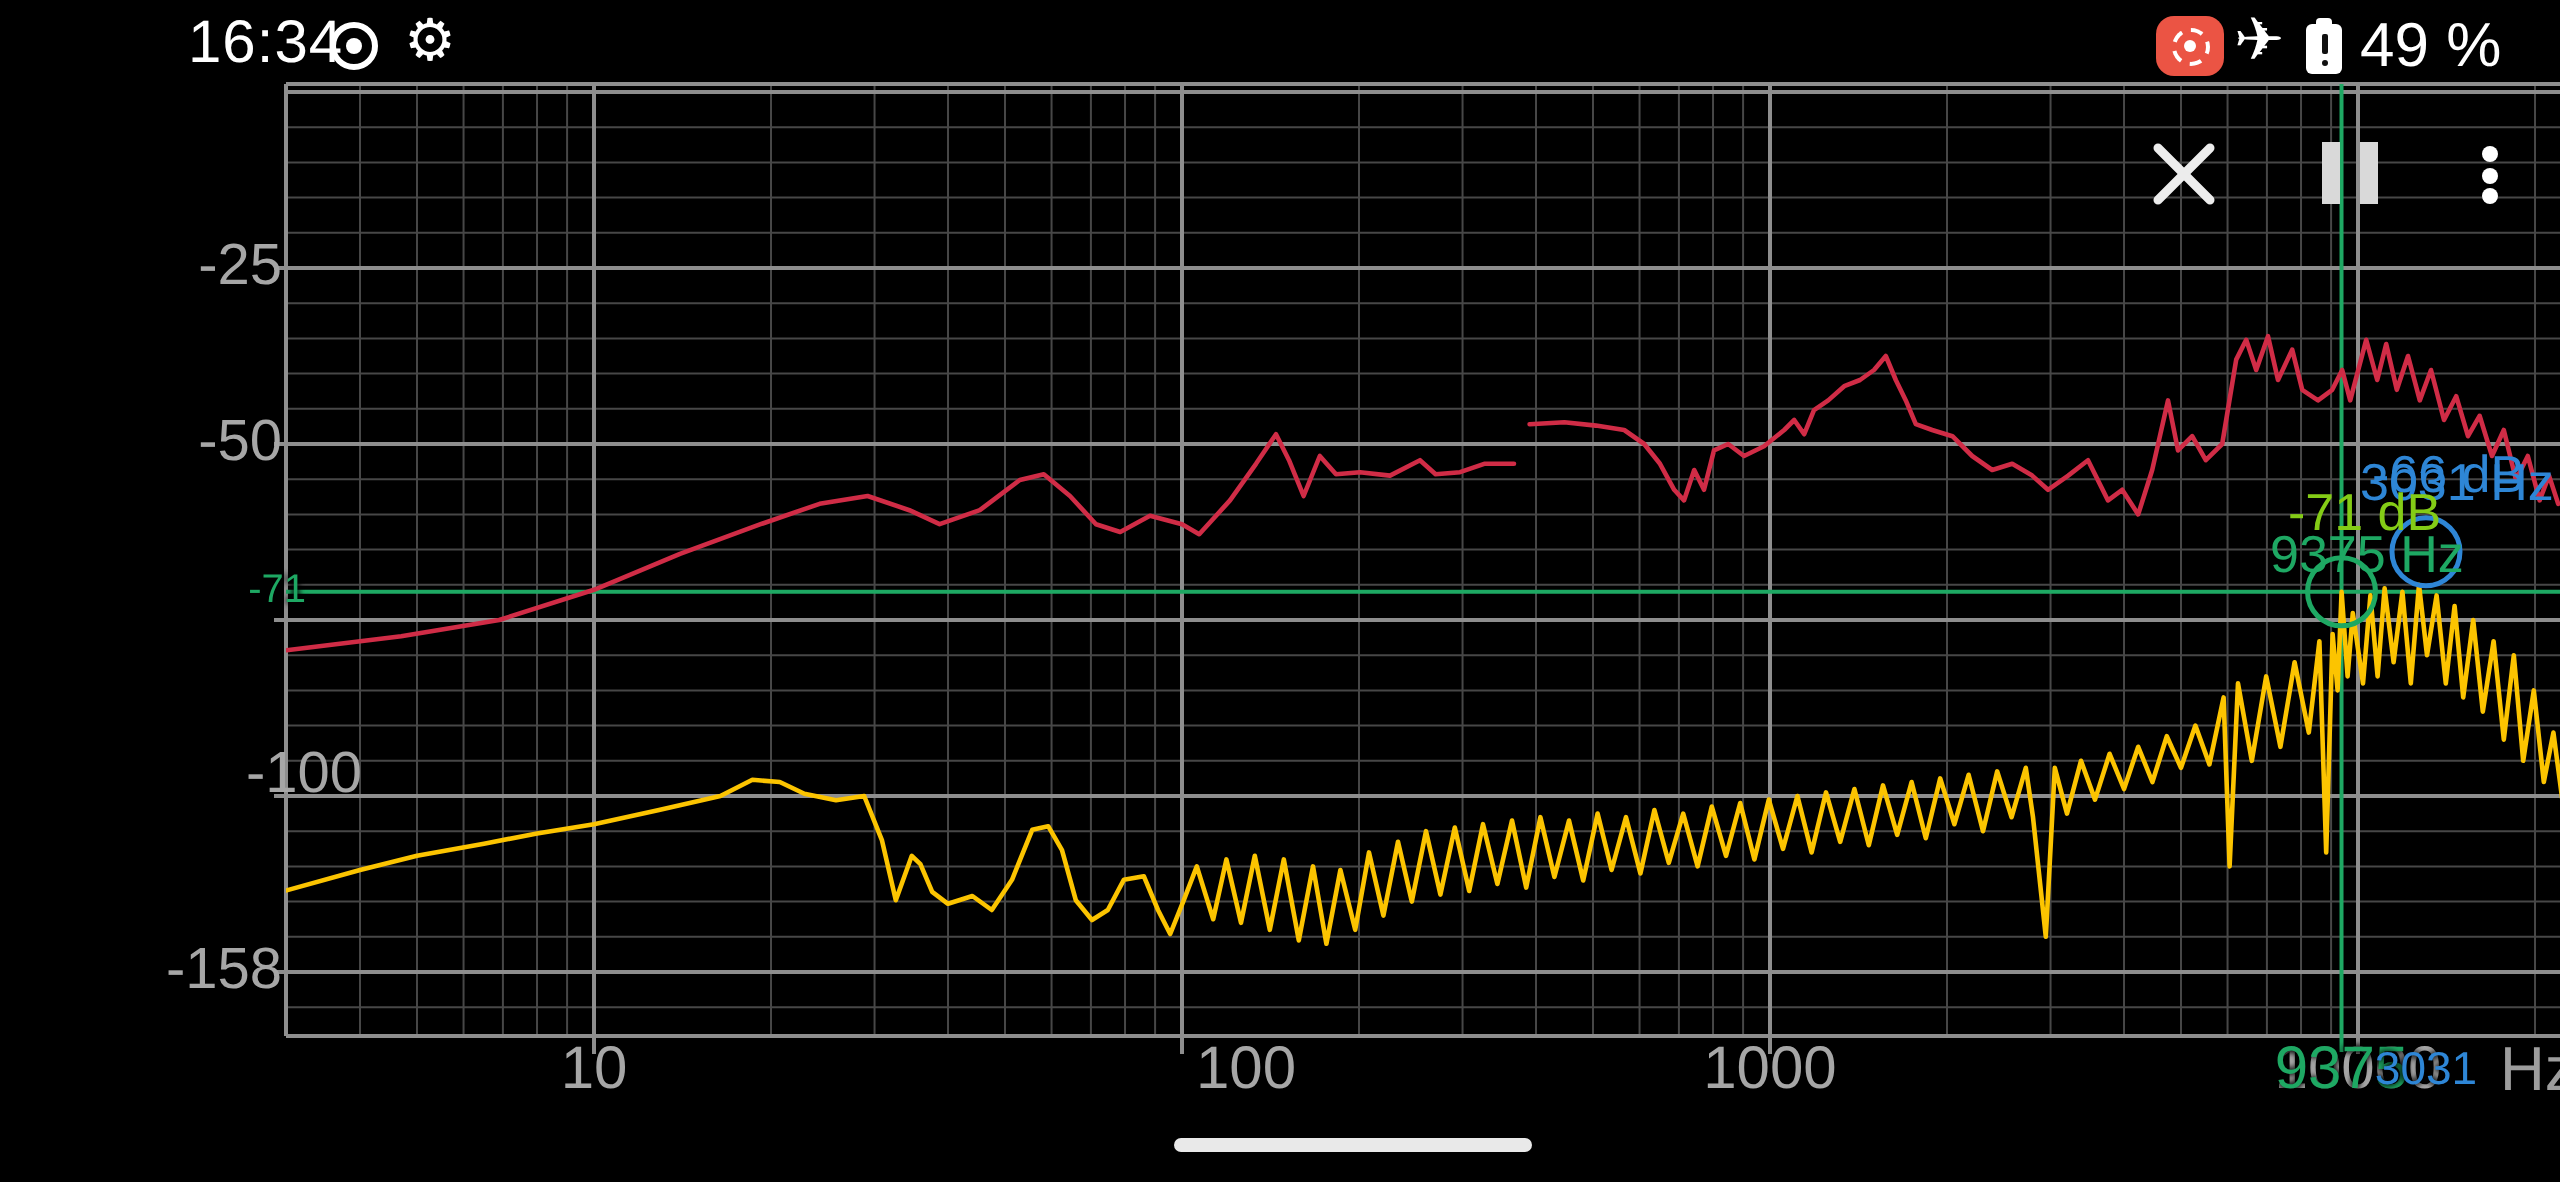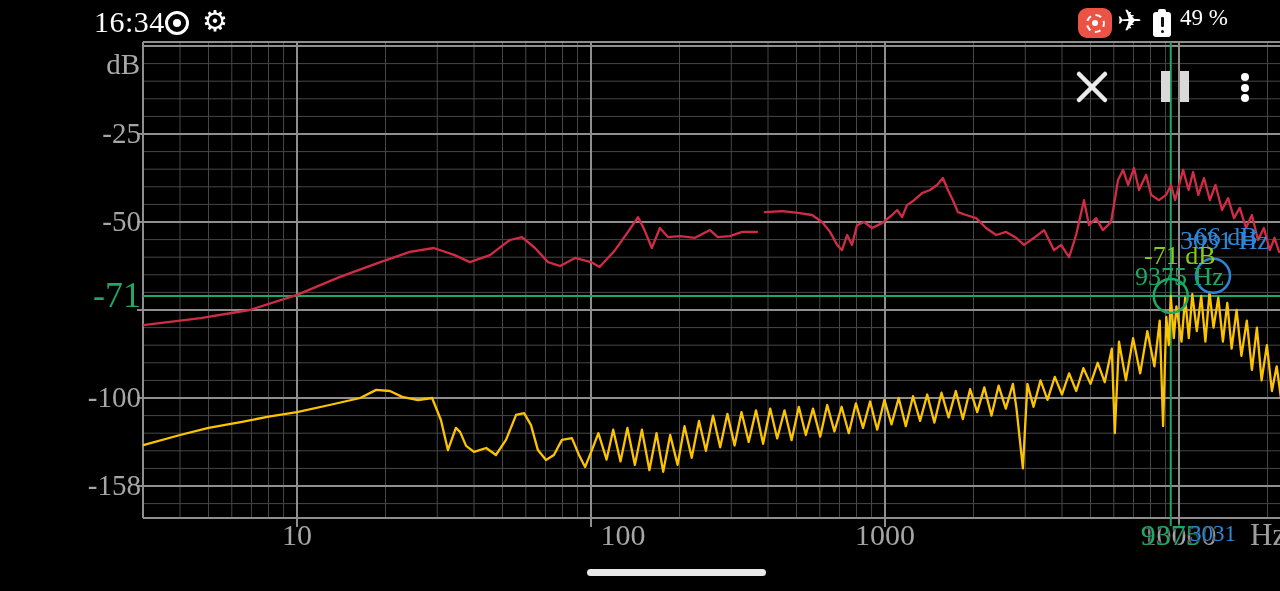--- a/index.html
+++ b/index.html
@@ -1,47 +1,47 @@
 <!DOCTYPE html>
 <html><head>
 <meta charset="utf-8">
 <style>
   html,body{margin:0;padding:0;background:#000;}
   .screen{
     position:relative;width:1280px;height:591px;background:#000;overflow:hidden;
-    font-family:Liberation Serif, serif;-webkit-font-smoothing:antialiased;
+    font-family:Liberation Sans, sans-serif;-webkit-font-smoothing:antialiased;
   }
   
   .statusbar{position:absolute;left:0;top:0;width:1280px;height:42px;z-index:30;}
   .sb-time{position:absolute;left:94px;top:5px;color:#fff;font-size:30px;font-weight:500;letter-spacing:.5px;}
   .sb-rec{position:absolute;left:165px;top:11px;width:24px;height:24px;border:3px solid #fff;border-radius:50%;box-sizing:border-box;}
   .sb-rec::after{content:"";position:absolute;left:50%;top:50%;width:8px;height:8px;margin:-4px 0 0 -4px;border-radius:50%;background:#fff;}
   .sb-gear{position:absolute;left:202px;top:4px;color:#fff;font-size:29px;line-height:34px;}
   .sb-badge{position:absolute;left:1078px;top:8px;width:34px;height:30px;border-radius:9px;background:#eb5444;}
   .sb-badge-ring{position:absolute;left:50%;top:50%;width:15px;height:15px;margin:-9px 0 0 -9px;border:2px dashed #fff;border-radius:50%;}
   .sb-badge-dot{position:absolute;left:50%;top:50%;width:6px;height:6px;margin:-3px 0 0 -3px;border-radius:50%;background:#fff;}
   .sb-plane{position:absolute;left:1117px;top:4px;color:#fff;font-size:30px;line-height:34px;}
   .sb-batt{position:absolute;left:1153px;top:9px;width:18px;height:28px;}
   .sb-batt-nub{position:absolute;left:5px;top:0;width:8px;height:4px;background:#fff;border-radius:2px 2px 0 0;}
   .sb-batt-body{position:absolute;left:0;top:3px;width:18px;height:25px;background:#fff;border-radius:3px;}
   .sb-batt-exbar{position:absolute;left:7.5px;top:8px;width:3px;height:10px;background:#101010;border-radius:1px;}
   .sb-batt-exdot{position:absolute;left:7.5px;top:21px;width:3px;height:3px;background:#101010;border-radius:50%;}
-  .sb-pct{position:absolute;left:1180px;top:5px;color:#fff;font-size:23px;font-weight:400;}
+  .sb-pct{position:absolute;left:1180px;top:5px;color:#fff;font-size:31px;font-weight:400;}
   
   #plot{position:absolute;left:0;top:0;z-index:1;}
   #overlay{position:absolute;left:0;top:0;width:1280px;height:591px;z-index:10;pointer-events:none;}
   .y-unit{position:absolute;left:0;width:140px;text-align:right;color:#a9a9a9;font-size:29px;}
   .x-unit{position:absolute;color:#9d9d9d;font-size:31px;}
   .y-tick{position:absolute;left:0;width:141px;text-align:right;transform:translateY(-52%);color:#a6a6a6;font-size:29px;}
   .x-tick{position:absolute;top:518px;transform:translateX(-50%);color:#a6a6a6;font-size:30px;white-space:nowrap;}
   .cursor-x-green{position:absolute;top:518px;transform:translateX(-50%);font-size:30px;white-space:nowrap;
                   text-shadow:0 0 3px #000,0 0 3px #000;}
   .cursor-x-blue{position:absolute;top:521px;transform:translateX(-50%);font-size:23px;white-space:nowrap;
                  text-shadow:0 0 3px #000,0 0 3px #000;}
-  .cursor-y-green{position:absolute;left:0;width:141px;text-align:right;transform:translateY(-52%);font-size:36px;
+  .cursor-y-green{position:absolute;left:12px;width:141px;text-align:right;transform:translateY(-52%);font-size:20px;
                   text-shadow:0 0 3px #000,0 0 3px #000;}
   .marker-label{position:absolute;font-size:26px;line-height:26px;white-space:nowrap;}
   
   .toolbar-btn{position:absolute;z-index:40;cursor:pointer;}
   .btn-close{left:1070px;top:65px;width:44px;height:44px;}
   .btn-pause{left:1157px;top:67px;width:38px;height:40px;}
   .pause-bar{position:absolute;top:4px;width:9px;height:31px;background:#d9d9d9;}
   .pause-bar.b1{left:4px;} .pause-bar.b2{left:23px;}
   .btn-menu{left:1233px;top:68px;width:24px;height:40px;}
   .menu-dot{position:absolute;left:8px;width:8px;height:8px;border-radius:50%;background:#fff;}
@@ -166,30 +166,29 @@
         <path d="M764.8 212.1L782.2 211.1L798.0 212.8L812.1 215.0L822.1 222.0L830.0 231.9L837.1 244.9L842.0 250.2L847.1 235.0L852.0 244.9L857.0 225.2L864.1 222.0L872.0 228.0L882.0 223.1L892.1 215.0L897.1 210.0L902.1 217.1L907.0 205.1L914.1 200.2L922.1 193.1L930.0 190.0L937.0 185.0L942.9 178.0L947.9 190.0L952.9 200.2L957.9 212.1L966.1 215.0L976.2 218.1L986.1 228.0L996.1 235.0L1006.1 231.9L1016.1 237.8L1024.0 244.9L1034.1 237.8L1044.0 230.1L1054.0 250.2L1061.1 244.9L1069.1 257.2L1076.1 235.0L1084.0 200.2L1089.0 225.2L1096.1 218.1L1102.9 230.1L1111.1 222.0L1118.1 179.8L1123.1 169.9L1128.1 185.0L1134.0 168.1L1139.0 190.0L1146.1 174.8L1151.1 194.9L1159.0 200.2L1166.1 194.9L1171.1 185.0L1175.1 200.2L1183.1 169.9L1188.6 190.0L1193.1 172.0L1198.4 194.9L1204.0 178.0L1209.9 200.2L1215.5 185.0L1222.0 210.0L1228.1 198.1L1234.0 218.1L1239.8 207.9L1246.0 228.0L1251.9 215.0L1258.0 240.0L1263.9 228.0L1269.8 250.2L1274.5 237.8L1279.1 251.9" fill="none" stroke="#d02c46" stroke-width="2.3" stroke-linejoin="round" stroke-linecap="round"></path>
         <path d="M143.3 445.2L180.0 435.0L208.5 427.9L242.0 421.9L268.5 416.7L297.0 412.1L329.5 405.0L360.2 398.0L376.2 389.9L389.9 391.0L402.2 396.9L418.0 400.1L432.1 398.0L441.0 420.2L447.9 450.1L455.9 427.9L460.2 432.1L466.1 445.9L474.0 451.9L486.2 448.0L495.9 455.0L506.0 439.9L516.1 414.9L524.1 413.1L531.0 425.1L537.9 450.1L546.0 460.0L553.9 455.0L561.9 439.9L571.9 438.1L579.0 455.0L585.1 467.0L591.9 450.1L598.4 433.2L606.6 459.6L613.2 429.7L620.5 461.4L627.4 427.9L634.9 464.9L641.9 429.7L649.4 470.2L656.5 433.2L663.2 471.9L670.2 435.0L677.6 464.9L684.5 426.2L691.7 457.8L699.0 420.9L705.9 450.8L713.0 415.6L720.2 447.3L727.4 413.8L734.6 445.5L741.5 412.1L748.7 442.0L756.0 410.3L763.1 443.8L770.2 408.6L777.2 438.5L784.5 410.3L791.6 440.2L798.8 406.8L805.8 435.0L813.0 408.6L820.2 436.7L827.2 405.0L834.4 431.4L841.6 406.8L848.8 433.2L855.9 403.3L863.0 427.9L870.1 401.5L877.2 429.7L884.4 399.8L891.5 424.4L898.7 398.0L905.8 426.2L913.0 396.2L920.1 420.9L927.2 394.5L934.4 422.6L941.5 392.7L948.6 417.4L955.8 391.0L962.9 419.1L970.1 389.2L977.2 412.1L984.3 387.4L991.5 415.6L998.6 385.7L1005.8 408.6L1012.9 383.9L1016.5 408.6L1022.9 468.4L1027.4 383.9L1033.5 406.8L1040.5 380.4L1047.5 399.8L1054.8 376.9L1062.0 394.5L1069.1 373.4L1076.2 391.0L1083.4 368.1L1090.5 383.9L1097.7 362.8L1104.7 382.2L1111.8 348.7L1114.8 433.2L1119.0 341.7L1125.9 380.4L1133.1 338.2L1140.2 373.4L1147.3 331.1L1154.4 366.3L1159.7 320.6L1163.1 426.2L1166.3 317.0L1168.8 345.2L1170.8 295.9L1173.8 338.2L1176.4 306.5L1181.5 341.7L1185.2 297.7L1188.8 338.2L1192.3 294.2L1196.8 331.1L1201.2 295.9L1205.4 341.7L1209.5 292.4L1213.5 327.6L1218.3 297.7L1222.9 341.7L1227.3 303.0L1231.6 348.7L1236.6 310.0L1241.4 355.8L1246.8 320.6L1251.9 369.8L1256.9 327.6L1261.6 380.4L1266.9 345.2L1271.9 391.0L1276.7 366.3L1281.4 401.5" fill="none" stroke="#fcc400" stroke-width="2.3" stroke-linejoin="round" stroke-linecap="round"></path>
       </g>
       <g>
         <circle cx="1170.7595552615285" cy="295.91999999999996" r="17" fill="none" stroke="#1ea863" stroke-width="2.5"></circle>
         <circle cx="1212.989490432244" cy="275.856" r="17" fill="none" stroke="#2e86d6" stroke-width="2.5"></circle>
       </g>
     </svg>
 
   <div id="overlay">
-    <div class="y-unit" style="top:48px;">dB</div>
     <div class="x-unit" style="left:1250px;top:517px;">Hz</div>
 
     <div class="marker-label" style="left:1186px;top:224px;color:#2e86d6;">-66 dB</div>
     <div class="marker-label" style="left:1180px;top:228px;color:#2e86d6;">3031 Hz</div>
     <div class="marker-label" style="left:1144px;top:243px;color:#84cc16;">-71 dB</div>
     <div class="marker-label" style="left:1135px;top:264px;color:#1ea863;">9375 Hz</div>
   <div class="y-tick" style="top: 134px;">-25</div>
       <div class="y-tick" style="top: 222px;">-50</div>
-      <div class="y-tick" style="top: 398px;">-100</div>
+      <div class="y-tick" style="top: 388px; padding-left: 40px;">-100</div>
       <div class="y-tick" style="top: 486px;">-158</div>
       <div class="x-tick" style="left: 297px;">10</div>
       <div class="x-tick" style="left: 591px; margin-left: 32px;">100</div>
       <div class="x-tick" style="left: 885px;">1000</div>
       <div class="x-tick" style="left: 1179px;">10000</div>
       <div class="cursor-y-green" style="top: 295.92px; color: rgb(30, 168, 99);">-71</div>
       <div class="cursor-x-green" style="left: 1170.76px; color: rgb(30, 168, 99);">9375</div>
       <div class="cursor-x-blue" style="left: 1212.99px; color: rgb(46, 134, 214);">3031</div>
     </div>
 

